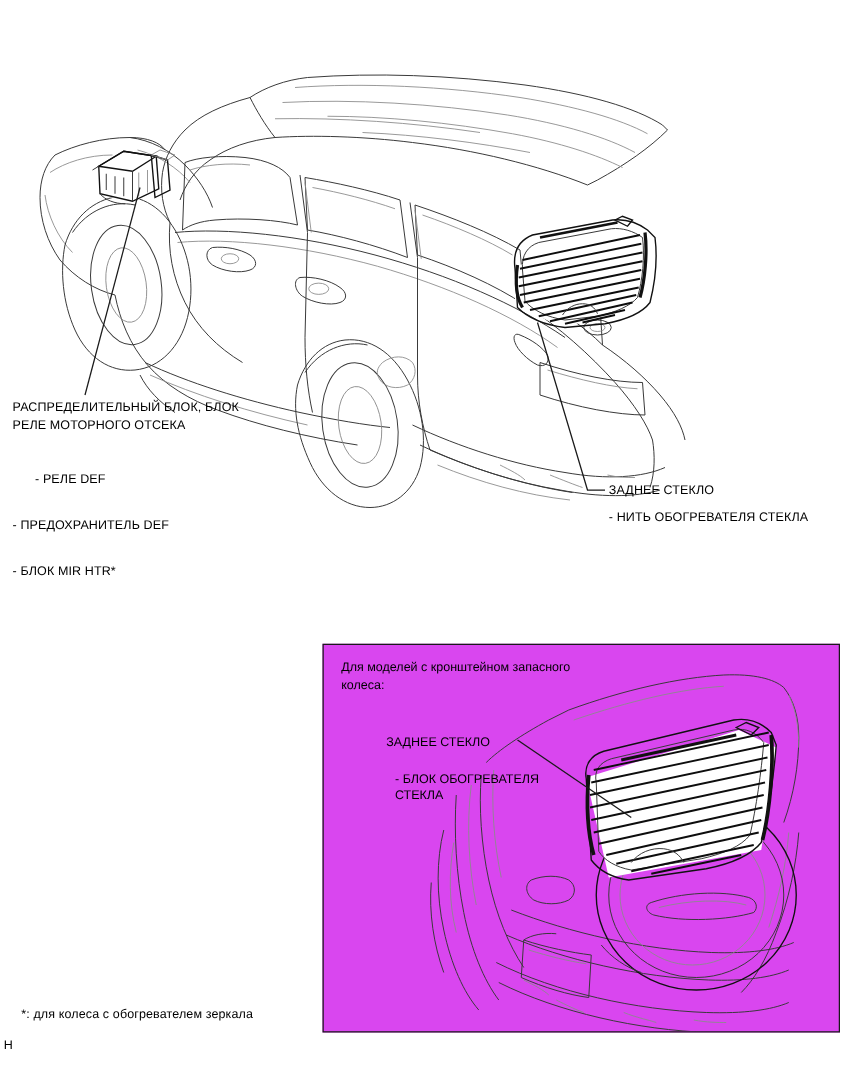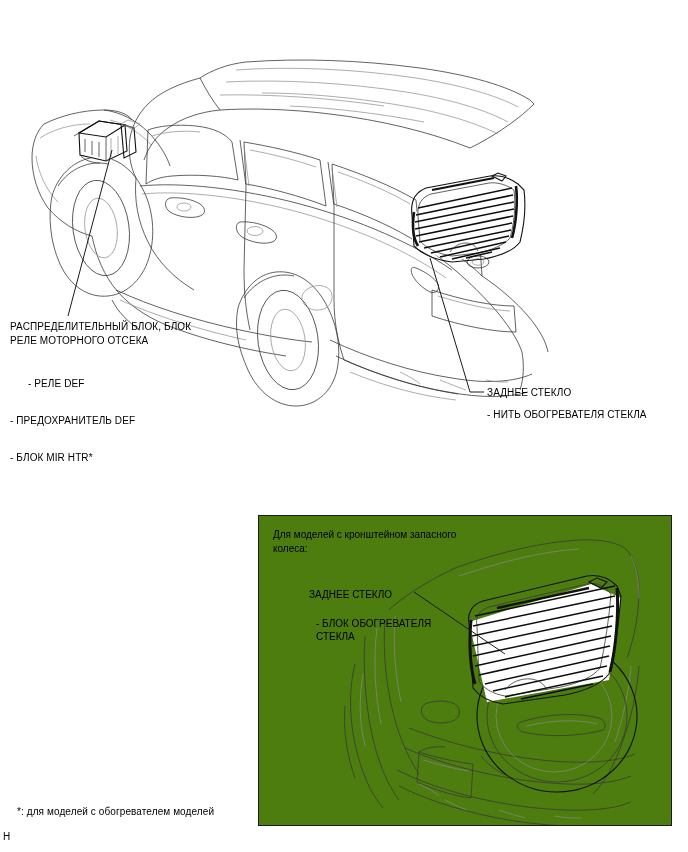--- a/index.html
+++ b/index.html
@@ -45,21 +45,21 @@
   .lbl-footnote { left: 17px; top: 805px; }
   .lbl-pagemark { left: 3px; top: 830px; font-size: 10px; }
 
   .inset-panel {
     position: absolute;
     left: 258px;
     top: 515px;
     width: 414px;
     height: 311px;
     border: 1.6px solid #1a1a1a;
-    background: #4d7c0f;
+    background: #d946ef;
     overflow: hidden;
     box-sizing: border-box;
   }
   .inset-head {
     position: absolute;
     left: 14px;
     top: 12px;
     font-size: 10px;
     line-height: 14px;
     width: 250px;
@@ -368,16 +368,16 @@
       </g>
 
       <path class="leader" d="M155,76 L246,138"></path>
     </svg>
 
     <div class="inset-lbl inset-lbl-a">ЗАДНЕЕ СТЕКЛО</div>
     <div class="inset-lbl inset-lbl-b">- БЛОК ОБОГРЕВАТЕЛЯ
 СТЕКЛА</div>
   </div>
 
-  <div class="lbl lbl-footnote">*: для моделей с обогревателем моделей</div>
+  <div class="lbl lbl-footnote">*: для колеса с обогревателем зеркала</div>
   <div class="lbl lbl-pagemark">H</div>
 
 </div>
 
 </body></html>

